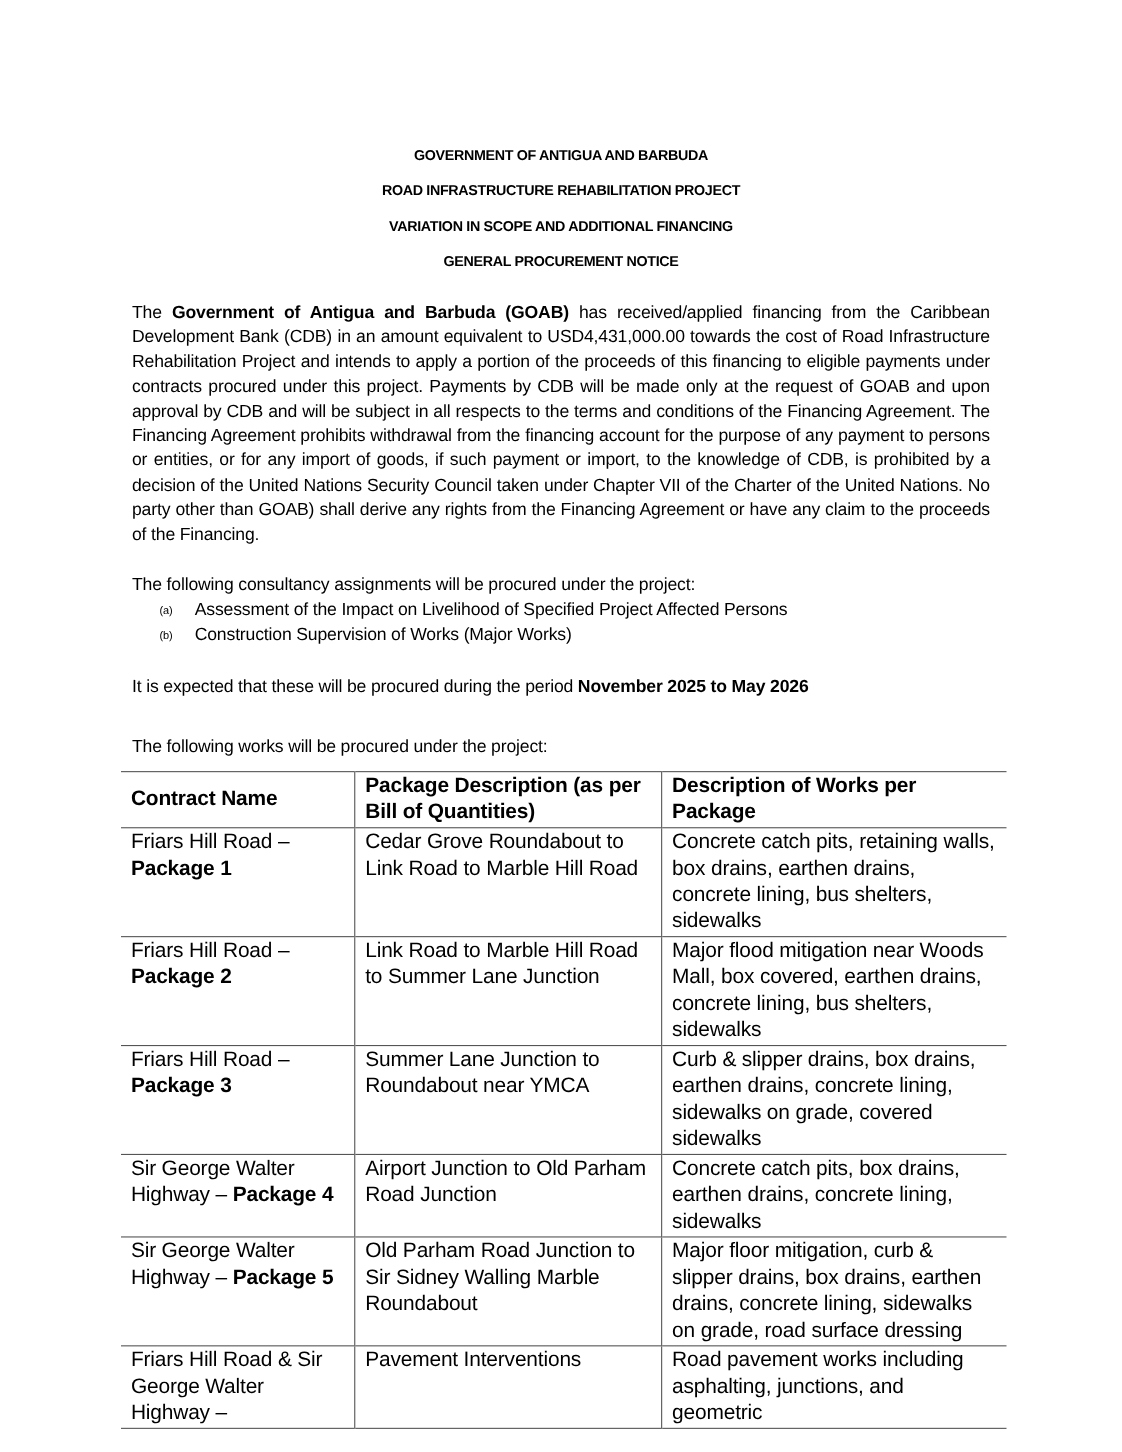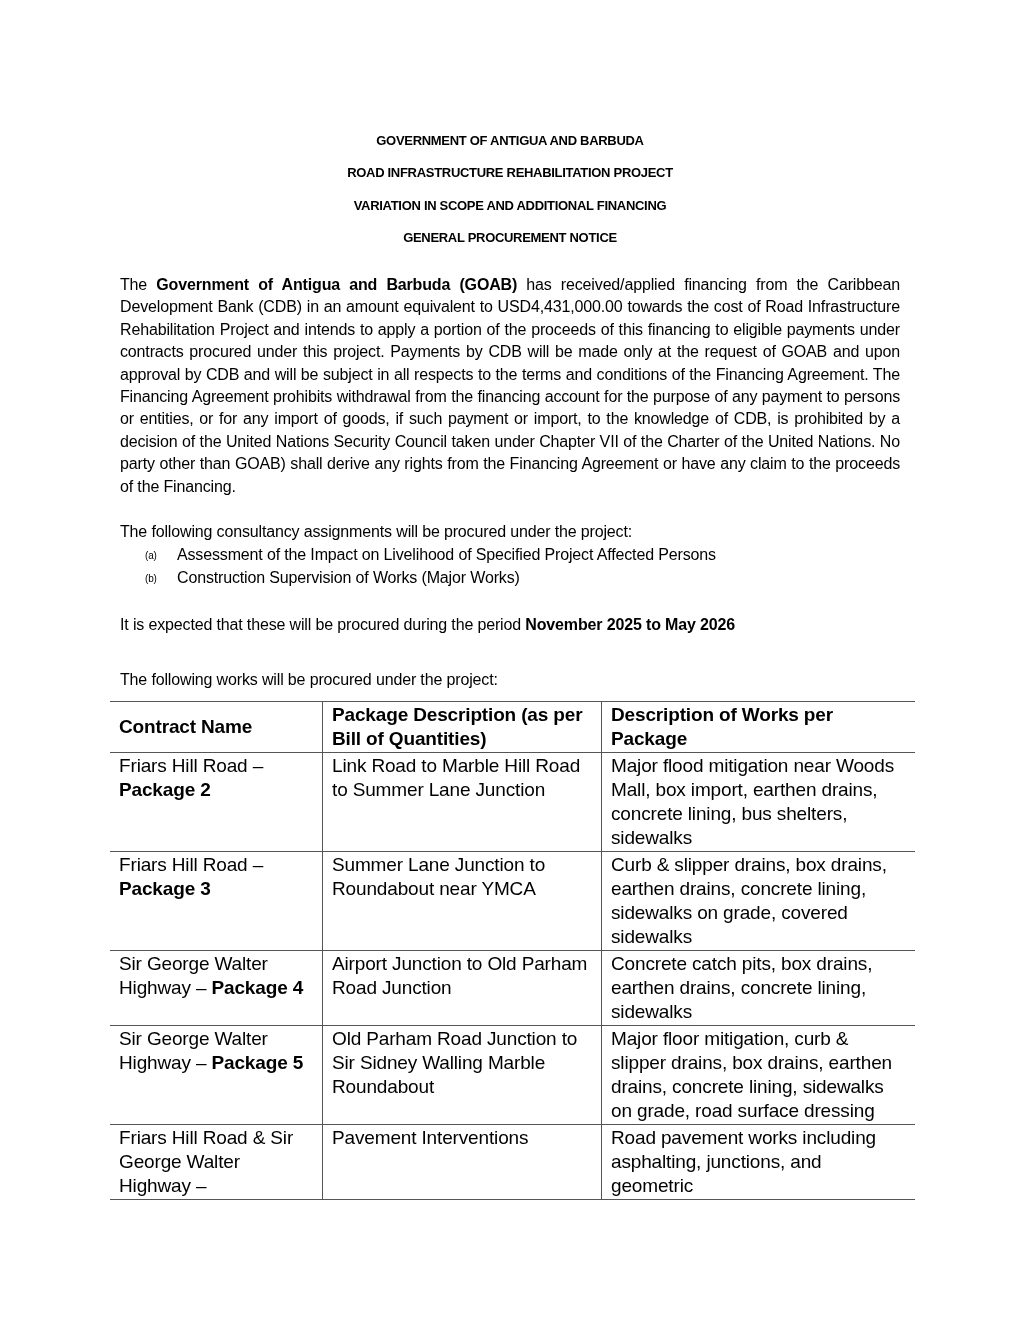--- a/index.html
+++ b/index.html
@@ -41,23 +41,28 @@
 <table class="works">
   <thead>
     <tr>
       <th class="c1">Contract Name</th>
       <th class="c2">Package Description (as per Bill of Quantities)</th>
       <th>Description of Works per Package</th>
     </tr>
   </thead>
   <tbody>
     <tr>
+      <td><span>Friars Hill Road – </span><b>Package 1</b></td>
+      <td>Cedar Grove Roundabout to Link Road to Marble Hill Road</td>
+      <td>Concrete catch pits, retaining walls, box drains, earthen drains, concrete lining, bus shelters, sidewalks</td>
+    </tr>
+    <tr>
       <td><span>Friars Hill Road – </span><b>Package 2</b></td>
       <td>Link Road to Marble Hill Road to Summer Lane Junction</td>
-      <td>Major flood mitigation near Woods Mall, box import, earthen drains, concrete lining, bus shelters, sidewalks</td>
+      <td>Major flood mitigation near Woods Mall, box covered, earthen drains, concrete lining, bus shelters, sidewalks</td>
     </tr>
     <tr>
       <td><span>Friars Hill Road – </span><b>Package 3</b></td>
       <td>Summer Lane Junction to Roundabout near YMCA</td>
       <td>Curb &amp; slipper drains, box drains, earthen drains, concrete lining, sidewalks on grade, covered sidewalks</td>
     </tr>
     <tr>
       <td><span>Sir George Walter Highway – </span><b>Package 4</b></td>
       <td>Airport Junction to Old Parham Road Junction</td>
       <td>Concrete catch pits, box drains, earthen drains, concrete lining, sidewalks</td>

